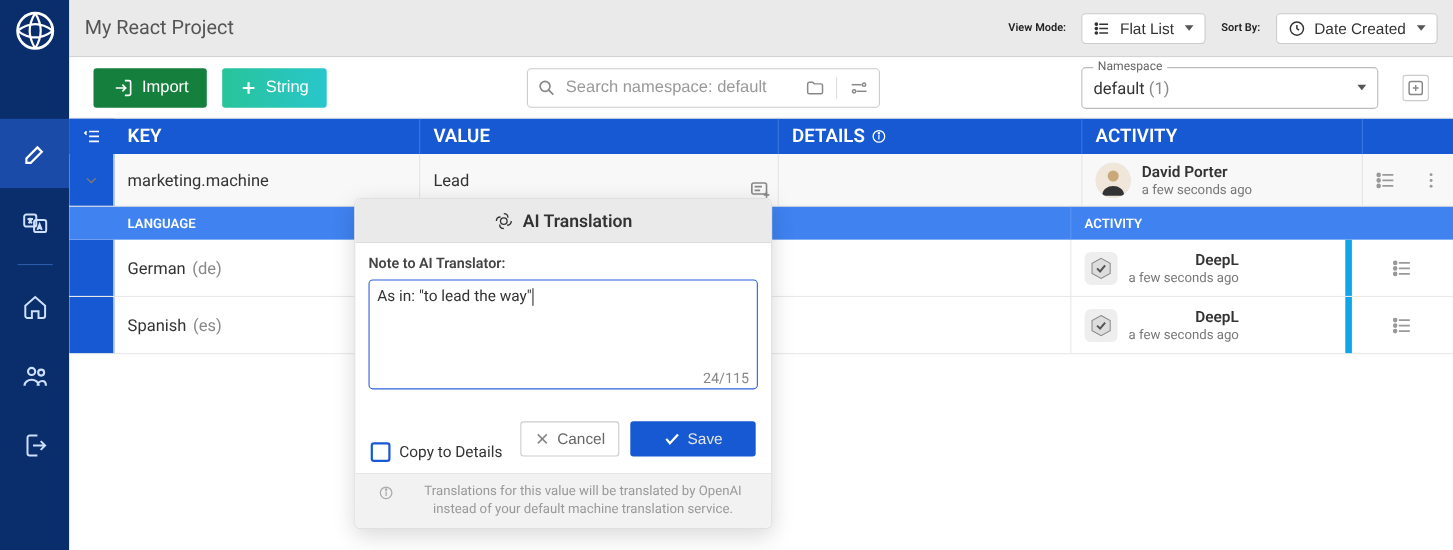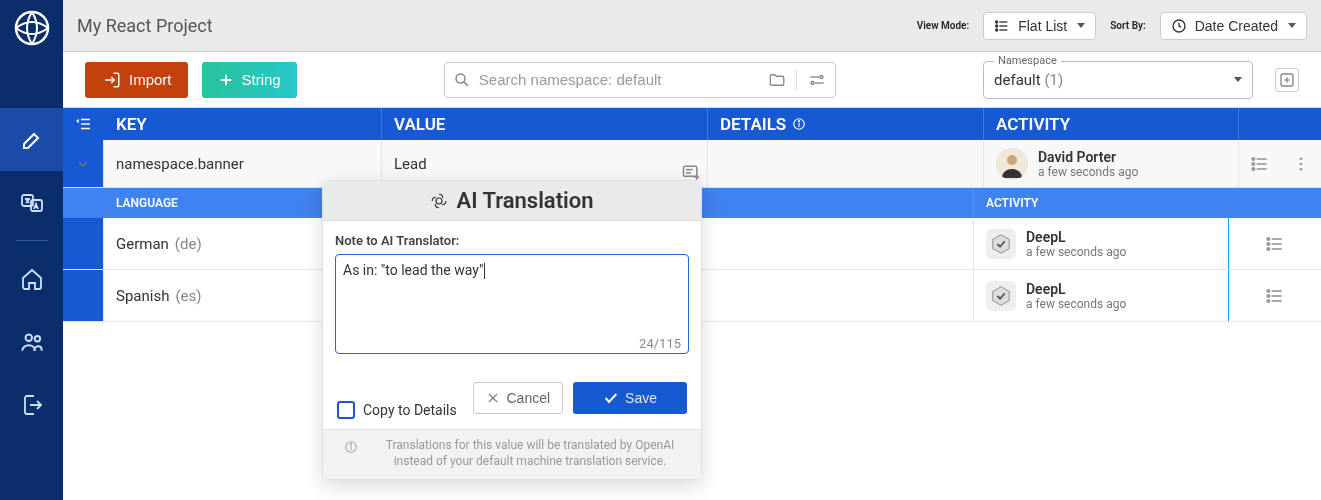--- a/index.html
+++ b/index.html
@@ -94,27 +94,27 @@
     align-items: center;
     gap: 8px;
     border: none;
     border-radius: 3px;
     padding: 0 16px;
     height: 36px;
     font-size: 15px;
     cursor: pointer;
     color: #fff;
   }
-  .btn-import { background: #c2410c; padding-left: 18px; }
+  .btn-import { background: #15803d; padding-left: 18px; }
   .btn-string { background: linear-gradient(90deg, #28c49a, #29c6cc); }
   .spacer { flex: 1; }
   .search-wrap {
     display: flex; align-items: center;
     border: 1px solid #ccc; border-radius: 4px;
-    height: 36px; width: 392px;
+    height: 36px; width: 321px;
     background: #fff;
     padding: 0 8px;
     gap: 8px;
     color: #888;
   }
   .search-wrap input {
     border: none; outline: none; flex: 1; font-size: 15px;
     color: #333;
   }
   .search-wrap input::placeholder { color: #999; }
@@ -191,42 +191,42 @@
   }
   .sub-hdr .col-toggle { background:transparent; }
   .sub-hdr .col-lang { width:870px; padding-left:12px;display:flex;align-items:center;border-right:1px solid #5a95f3; }
   .sub-hdr .col-activity2 { flex:1; padding-left:12px;display:flex;align-items:center; }
   .lang-row {
     display:flex;height:52px;background:#fff;border-bottom:1px solid #e8e8e8;font-size:15px;
   }
   .lang-row .col-toggle { border-right:1px solid #e8e8e8; }
   .lang-row .col-lang { width:870px;padding-left:12px;display:flex;align-items:center;gap:6px;border-right:1px solid #e8e8e8; }
   .lang-code { color:#888; }
-  .lang-row .col-activity2 { width:255px; display:flex;align-items:center;border-right:1px solid #0ea5e9;padding-left:6px; }
+  .lang-row .col-activity2 { width:255px; display:flex;align-items:center;border-right:6px solid #0ea5e9;padding-left:6px;text-align:right; }
   .lang-row .col-listicon { flex:1;display:flex;align-items:center;justify-content:center;color:#888; }
   
   .popover {
     position:absolute;
     left: 322px;
     top: 180px;
     width: 380px;
     background:#fff;
     border:1px solid #e0e0e0;
     border-radius:6px;
     box-shadow: 0 6px 20px rgba(0,0,0,0.15);
     z-index:20;
     display:flex;flex-direction:column;
   }
   .pop-hdr {
     background:#eaeaea;
     display:flex;align-items:center;justify-content:center;
     gap:8px;
     height:40px;
     font-weight:600;
-    font-size:22px;
+    font-size:16px;
     border-bottom:1px solid #ddd;
     border-radius:6px 6px 0 0;
   }
   .pop-body {
     padding:12px 12px 8px;
   }
   .pop-label { font-size:13px;font-weight:600;color:#444; margin-bottom:6px; }
   .pop-textarea {
     width:100%; height:100px;
     border:1.5px solid #2a63d6; border-radius:4px;
@@ -409,21 +409,21 @@
       <div class="col-activity">ACTIVITY</div>
       <div class="col-actions"></div>
     </div>
 
     <div class="data-row">
       <div class="col-toggle">
         <svg width="16" height="16" viewBox="0 0 24 24" fill="none" stroke="#777" stroke-width="2">
             <polyline points="6 9 12 15 18 9"></polyline>
           </svg>
       </div>
-      <div class="cell col-key">namespace.banner</div>
+      <div class="cell col-key">marketing.machine</div>
       <div class="cell col-value">
         <span>Lead</span>
         <span class="value-card">
           <svg width="20" height="20" viewBox="0 0 24 24" fill="none" stroke="#888" stroke-width="1.8">
               <rect x="3" y="4" width="16" height="12" rx="2"></rect>
               <line x1="6" y1="8" x2="14" y2="8"></line>
               <line x1="6" y1="12" x2="12" y2="12"></line>
               <line x1="19" y1="14" x2="19" y2="20"></line>
               <line x1="16" y1="17" x2="22" y2="17"></line>
             </svg>

